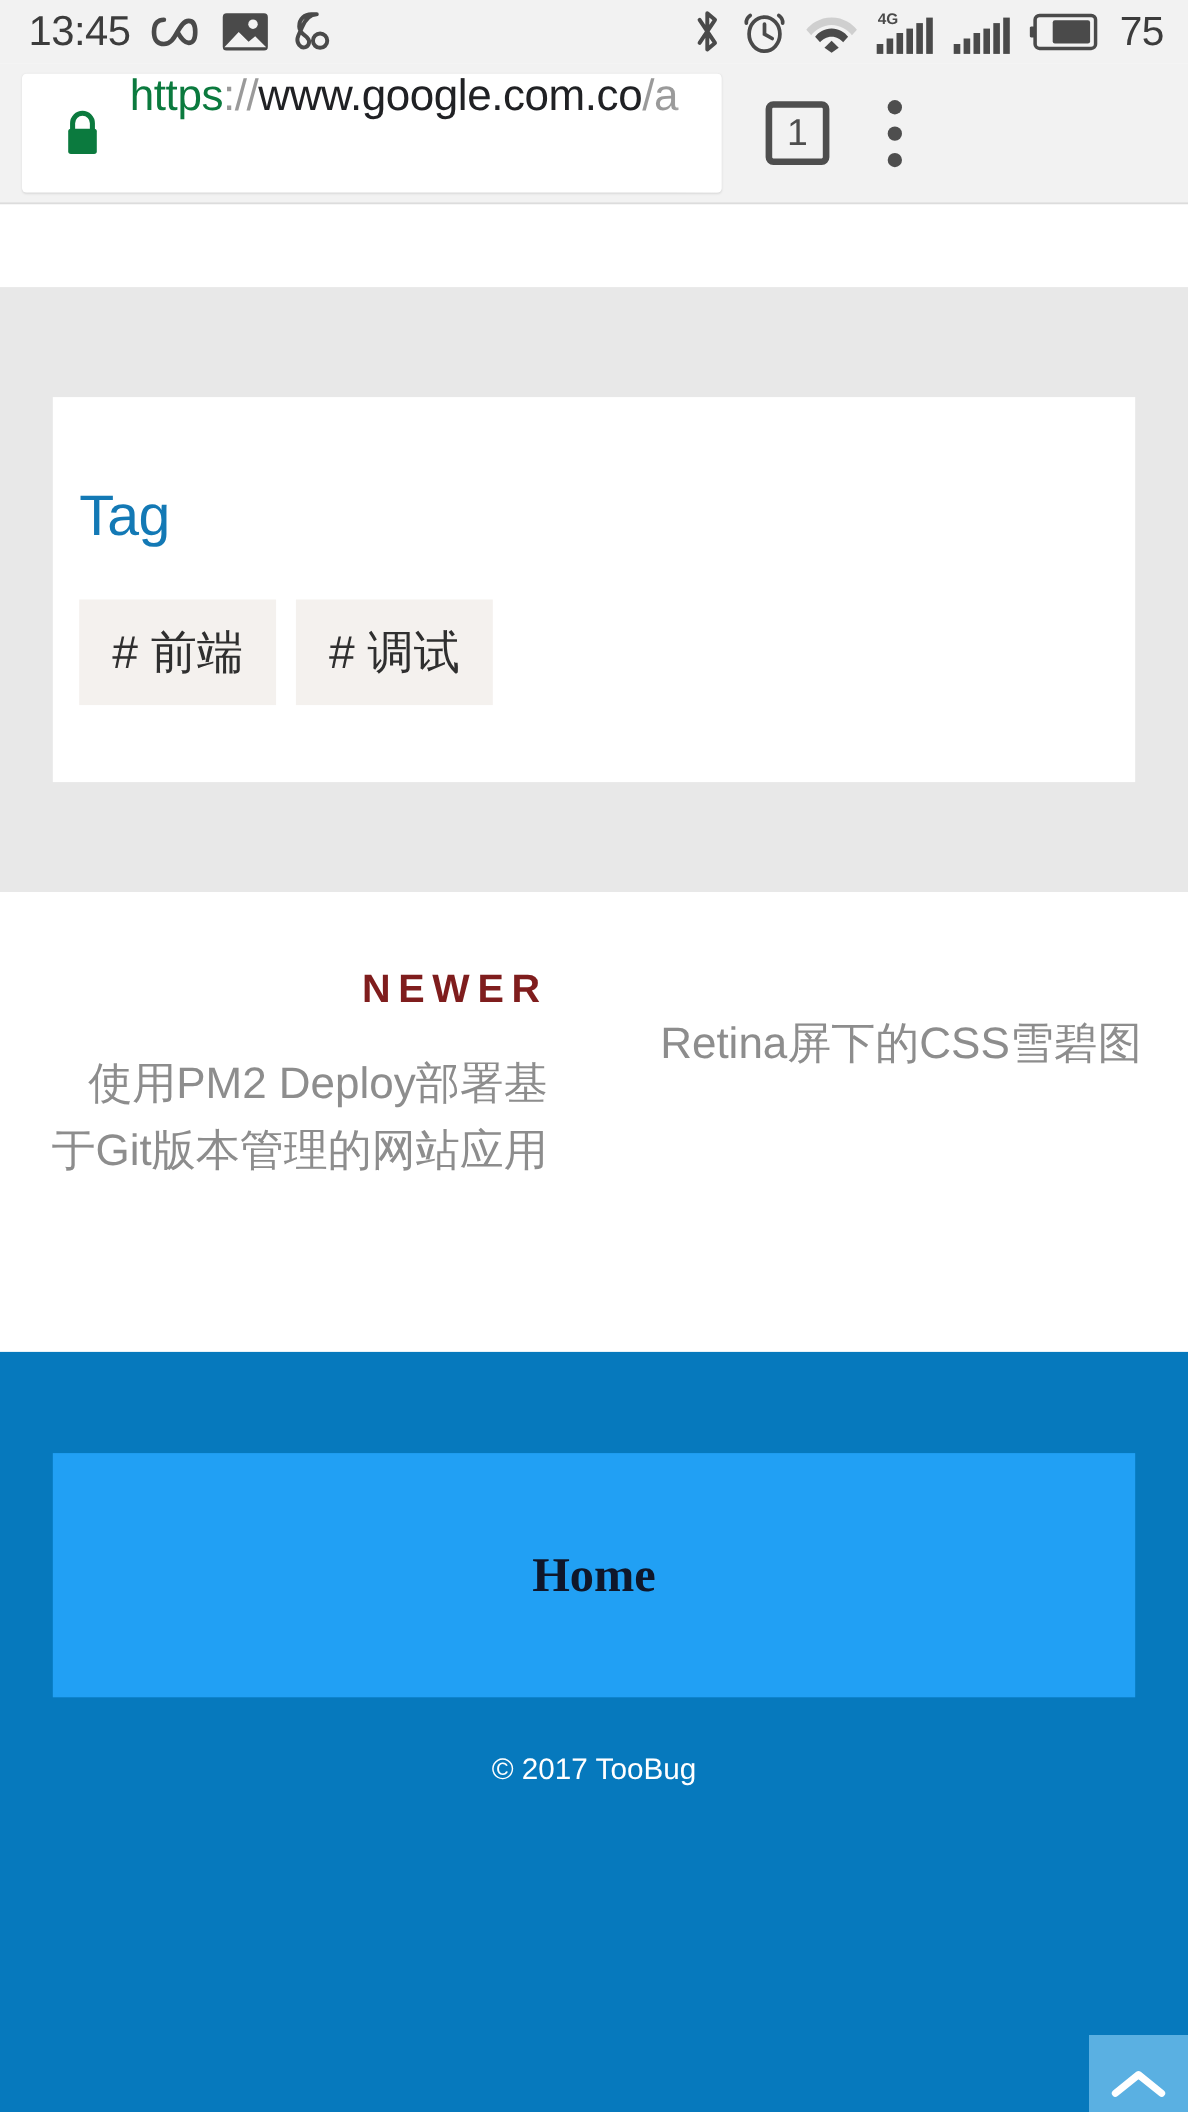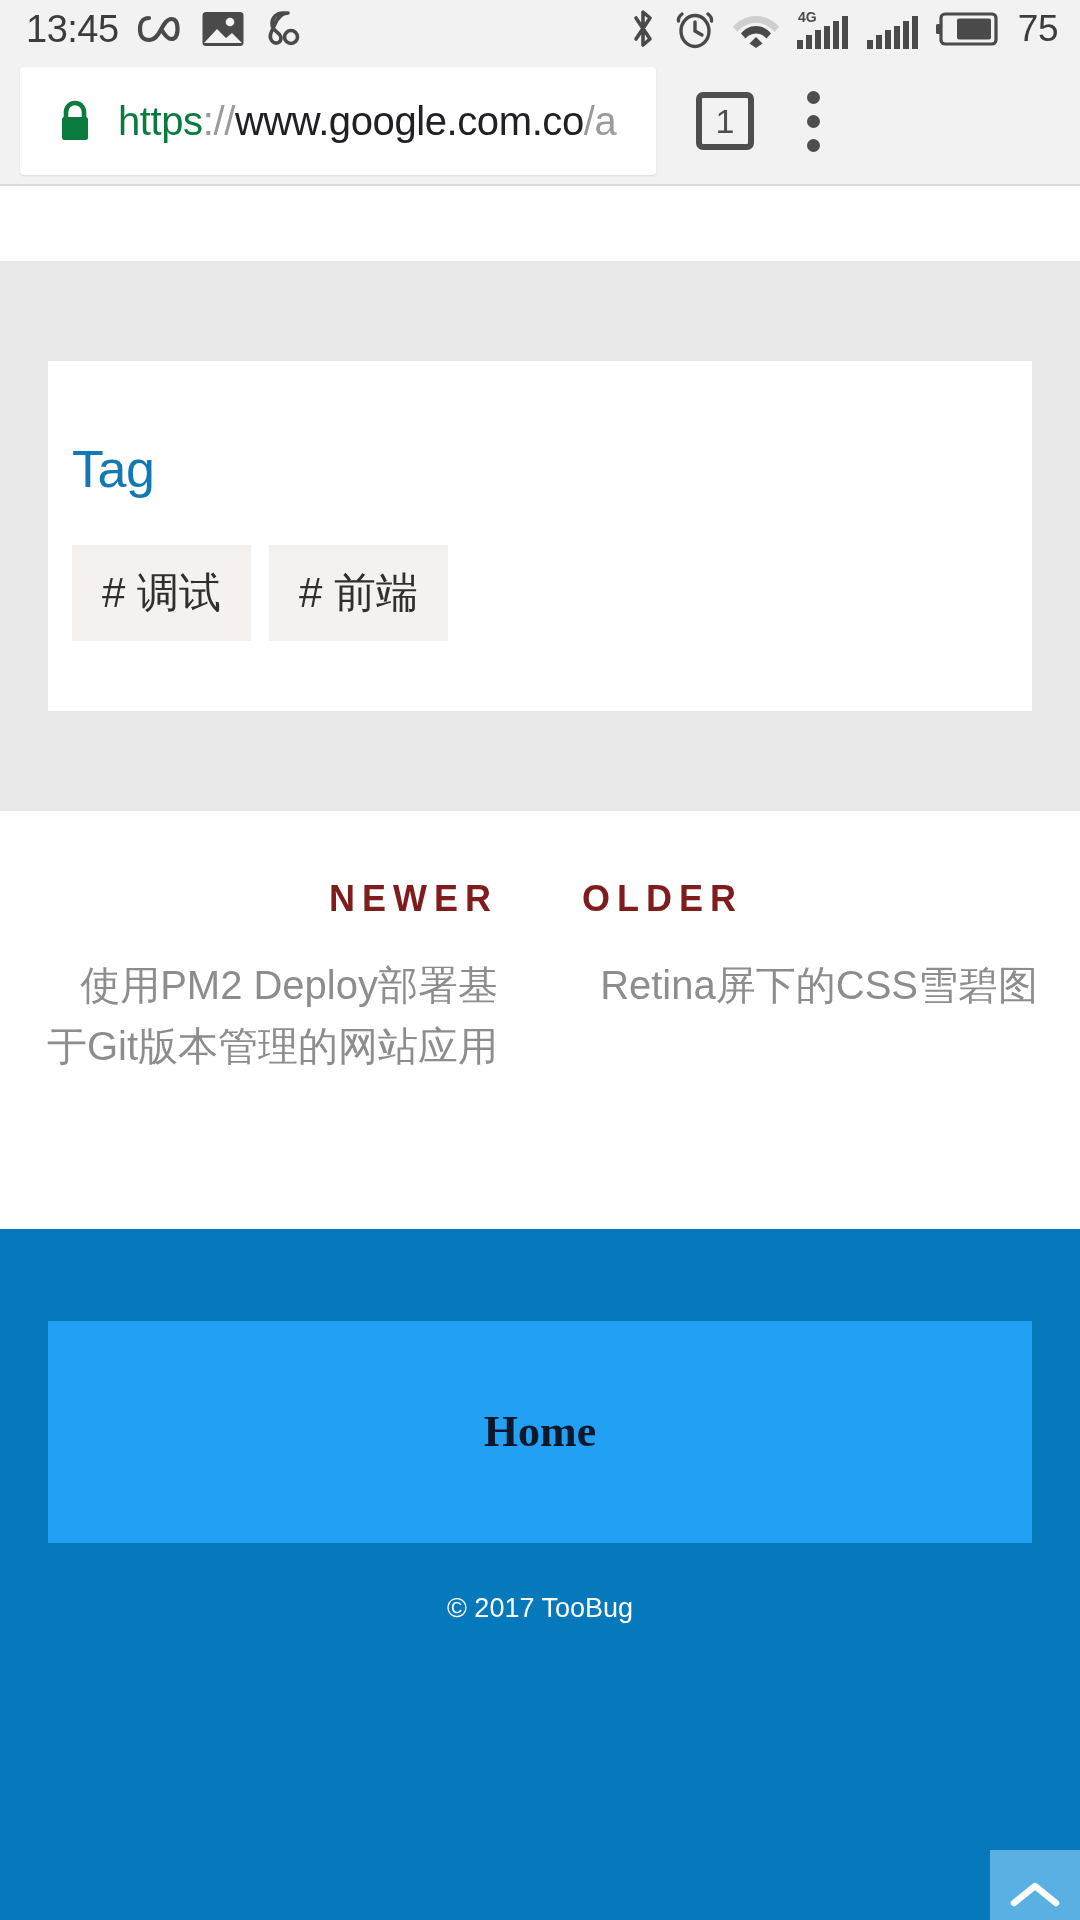--- a/index.html
+++ b/index.html
@@ -47,21 +47,20 @@
     padding: 0 18px 0 20px;
     border-bottom: 2px solid #dcdcdc;
   }
   .omnibox {
     flex: 1;
     height: 108px;
     max-width: 636px;
     background: #ffffff;
     border-radius: 4px;
     display: flex;
-    align-items: center;
     padding: 0 0 0 36px;
     overflow: hidden;
     position: relative;
     box-shadow: 0 1px 2px rgba(0,0,0,0.10);
   }
   .lock-wrap { flex: 0 0 auto; display: flex; align-items: center; }
   .url {
     margin-left: 24px;
     font-size: 40px;
     white-space: nowrap;
@@ -311,33 +310,32 @@
 </div>
 
 <div class="page">
 
   <div class="whitegap"></div>
 
   <div class="tagsection">
     <div class="card">
       <div class="card-title">Tag</div>
       <div class="chips">
+        <span class="chip"># 前端</span>
         <span class="chip"># 调试</span>
-        <span class="chip"># 前端</span>
       </div>
     </div>
   </div>
 
   <div class="postnav">
     <div class="navcol newer">
       <div class="navlabel">NEWER</div>
       <div class="navtitle">使用PM2 Deploy部署基于Git版本管理的网站应用</div>
     </div>
     <div class="navcol older">
-      <div class="navlabel">OLDER</div>
       <div class="navtitle">Retina屏下的CSS雪碧图</div>
     </div>
   </div>
 
   <div class="footer">
     <button class="homebtn">Home</button>
     <div class="copyright">© 2017 TooBug</div>
     <div class="totop">
       <svg width="52" height="34" viewBox="0 0 52 34">
         <path d="M5 25 L26 8 L47 25" fill="none" stroke="#ffffff" stroke-width="6.5" stroke-linecap="round" stroke-linejoin="round"></path>

